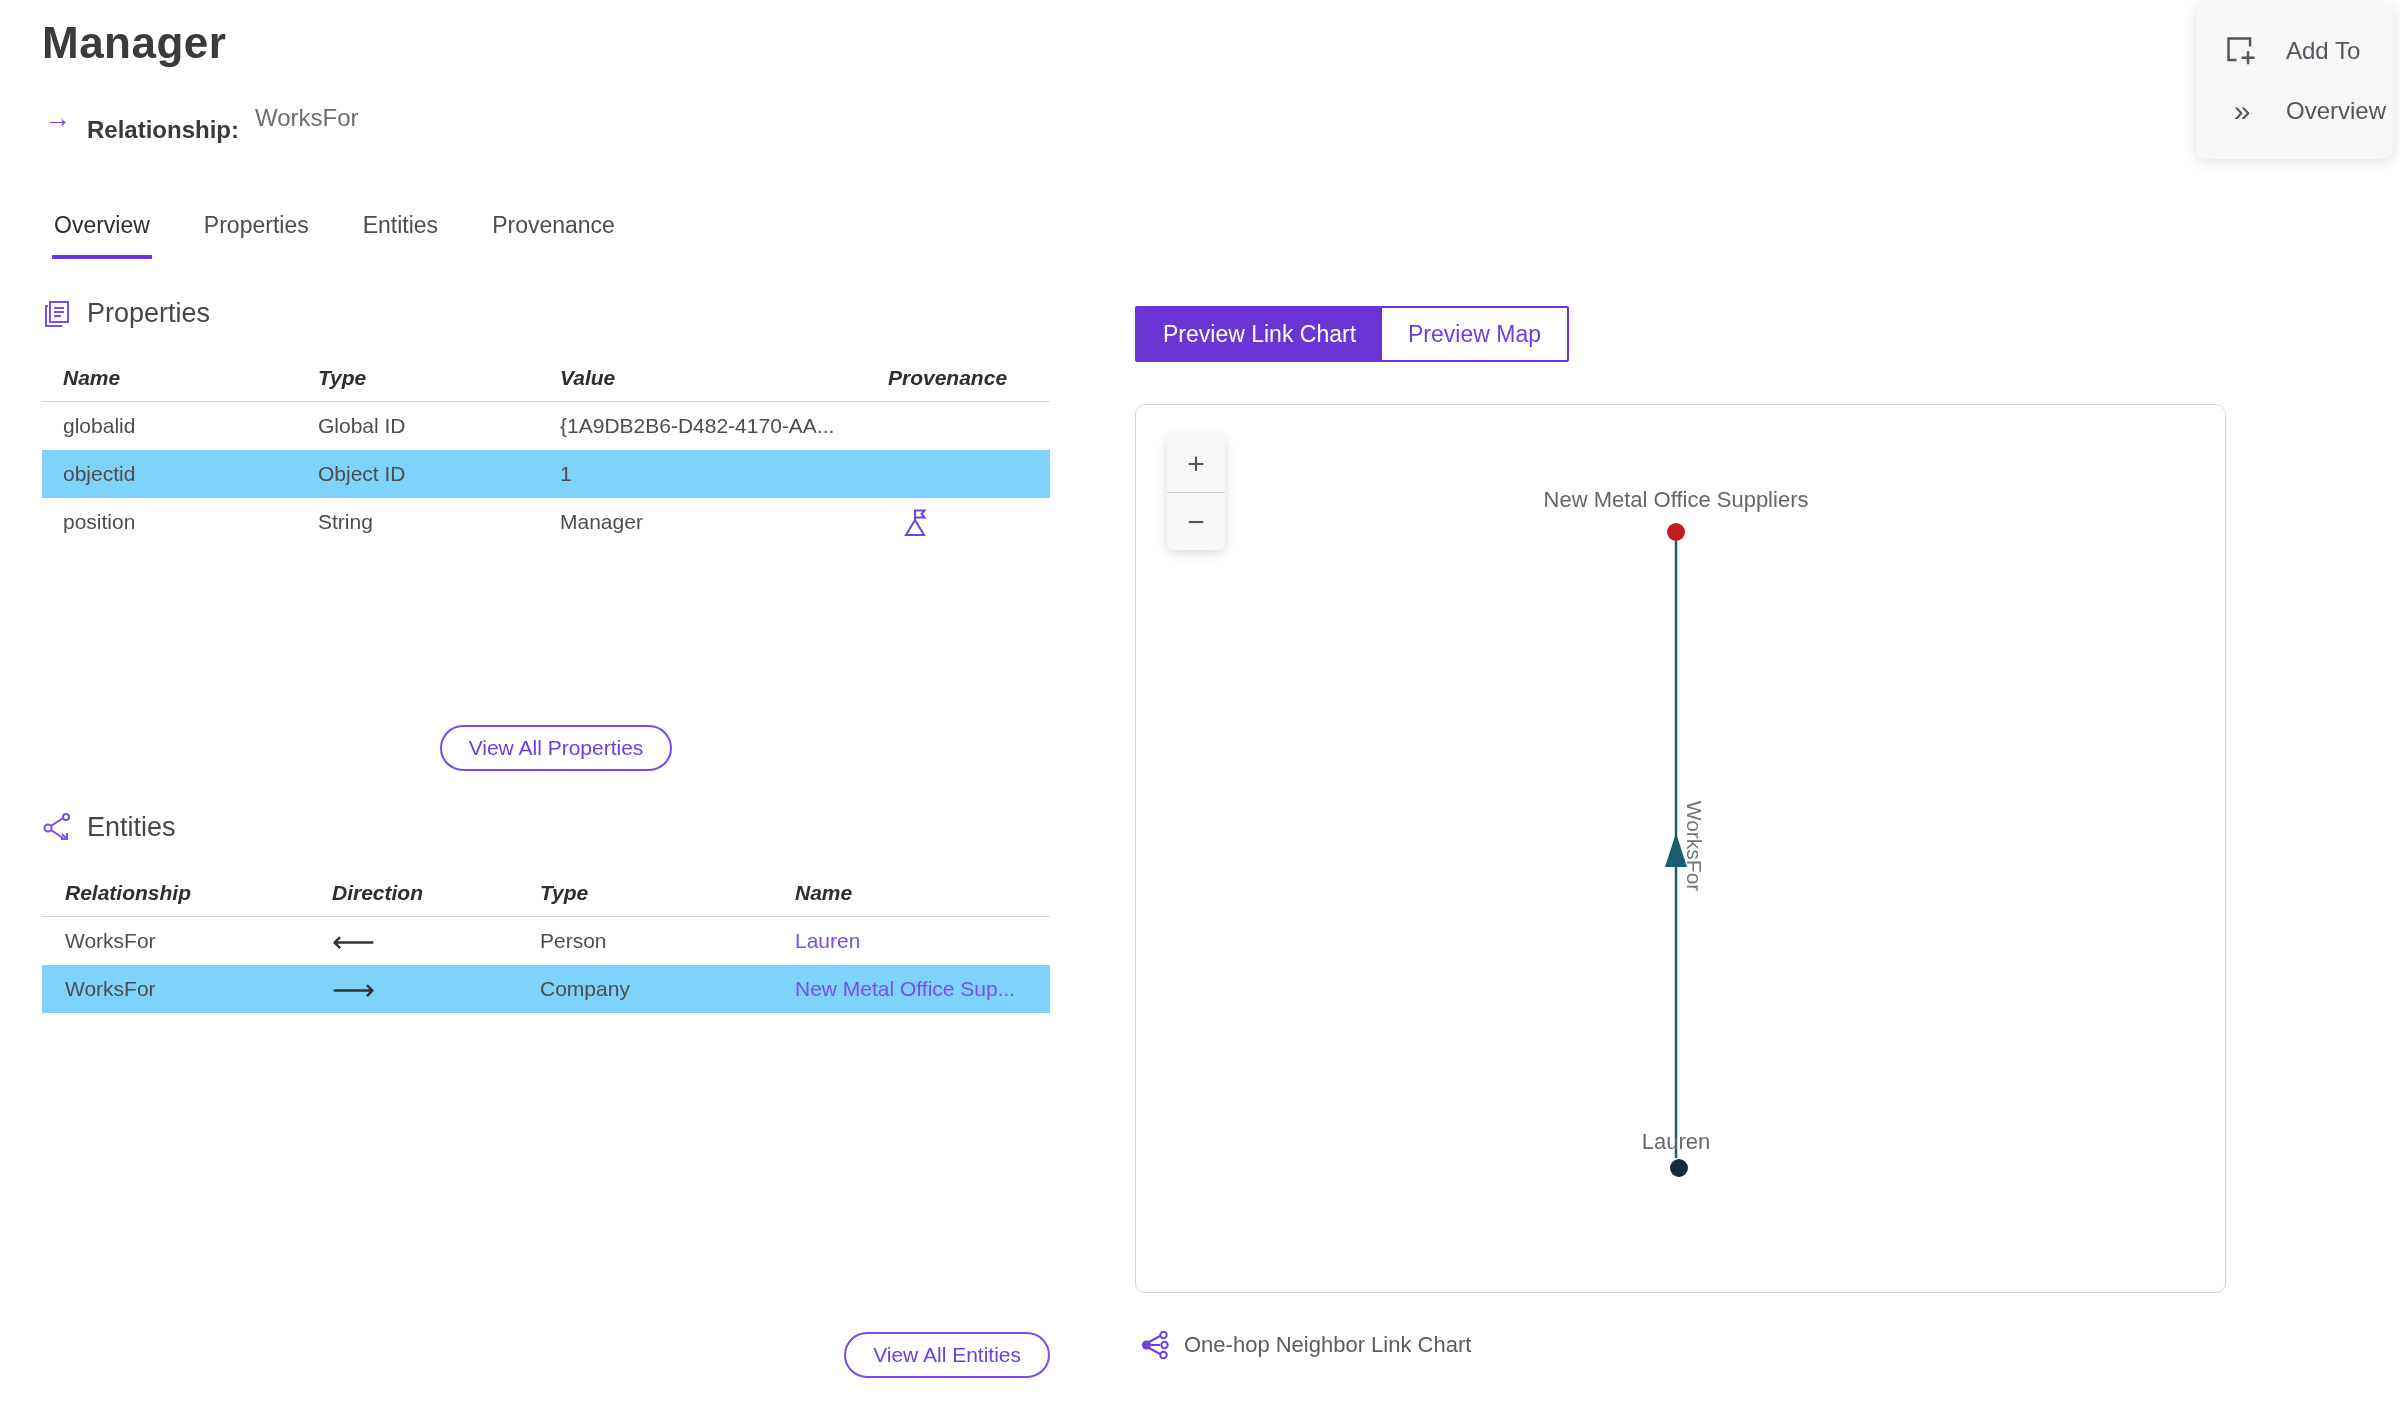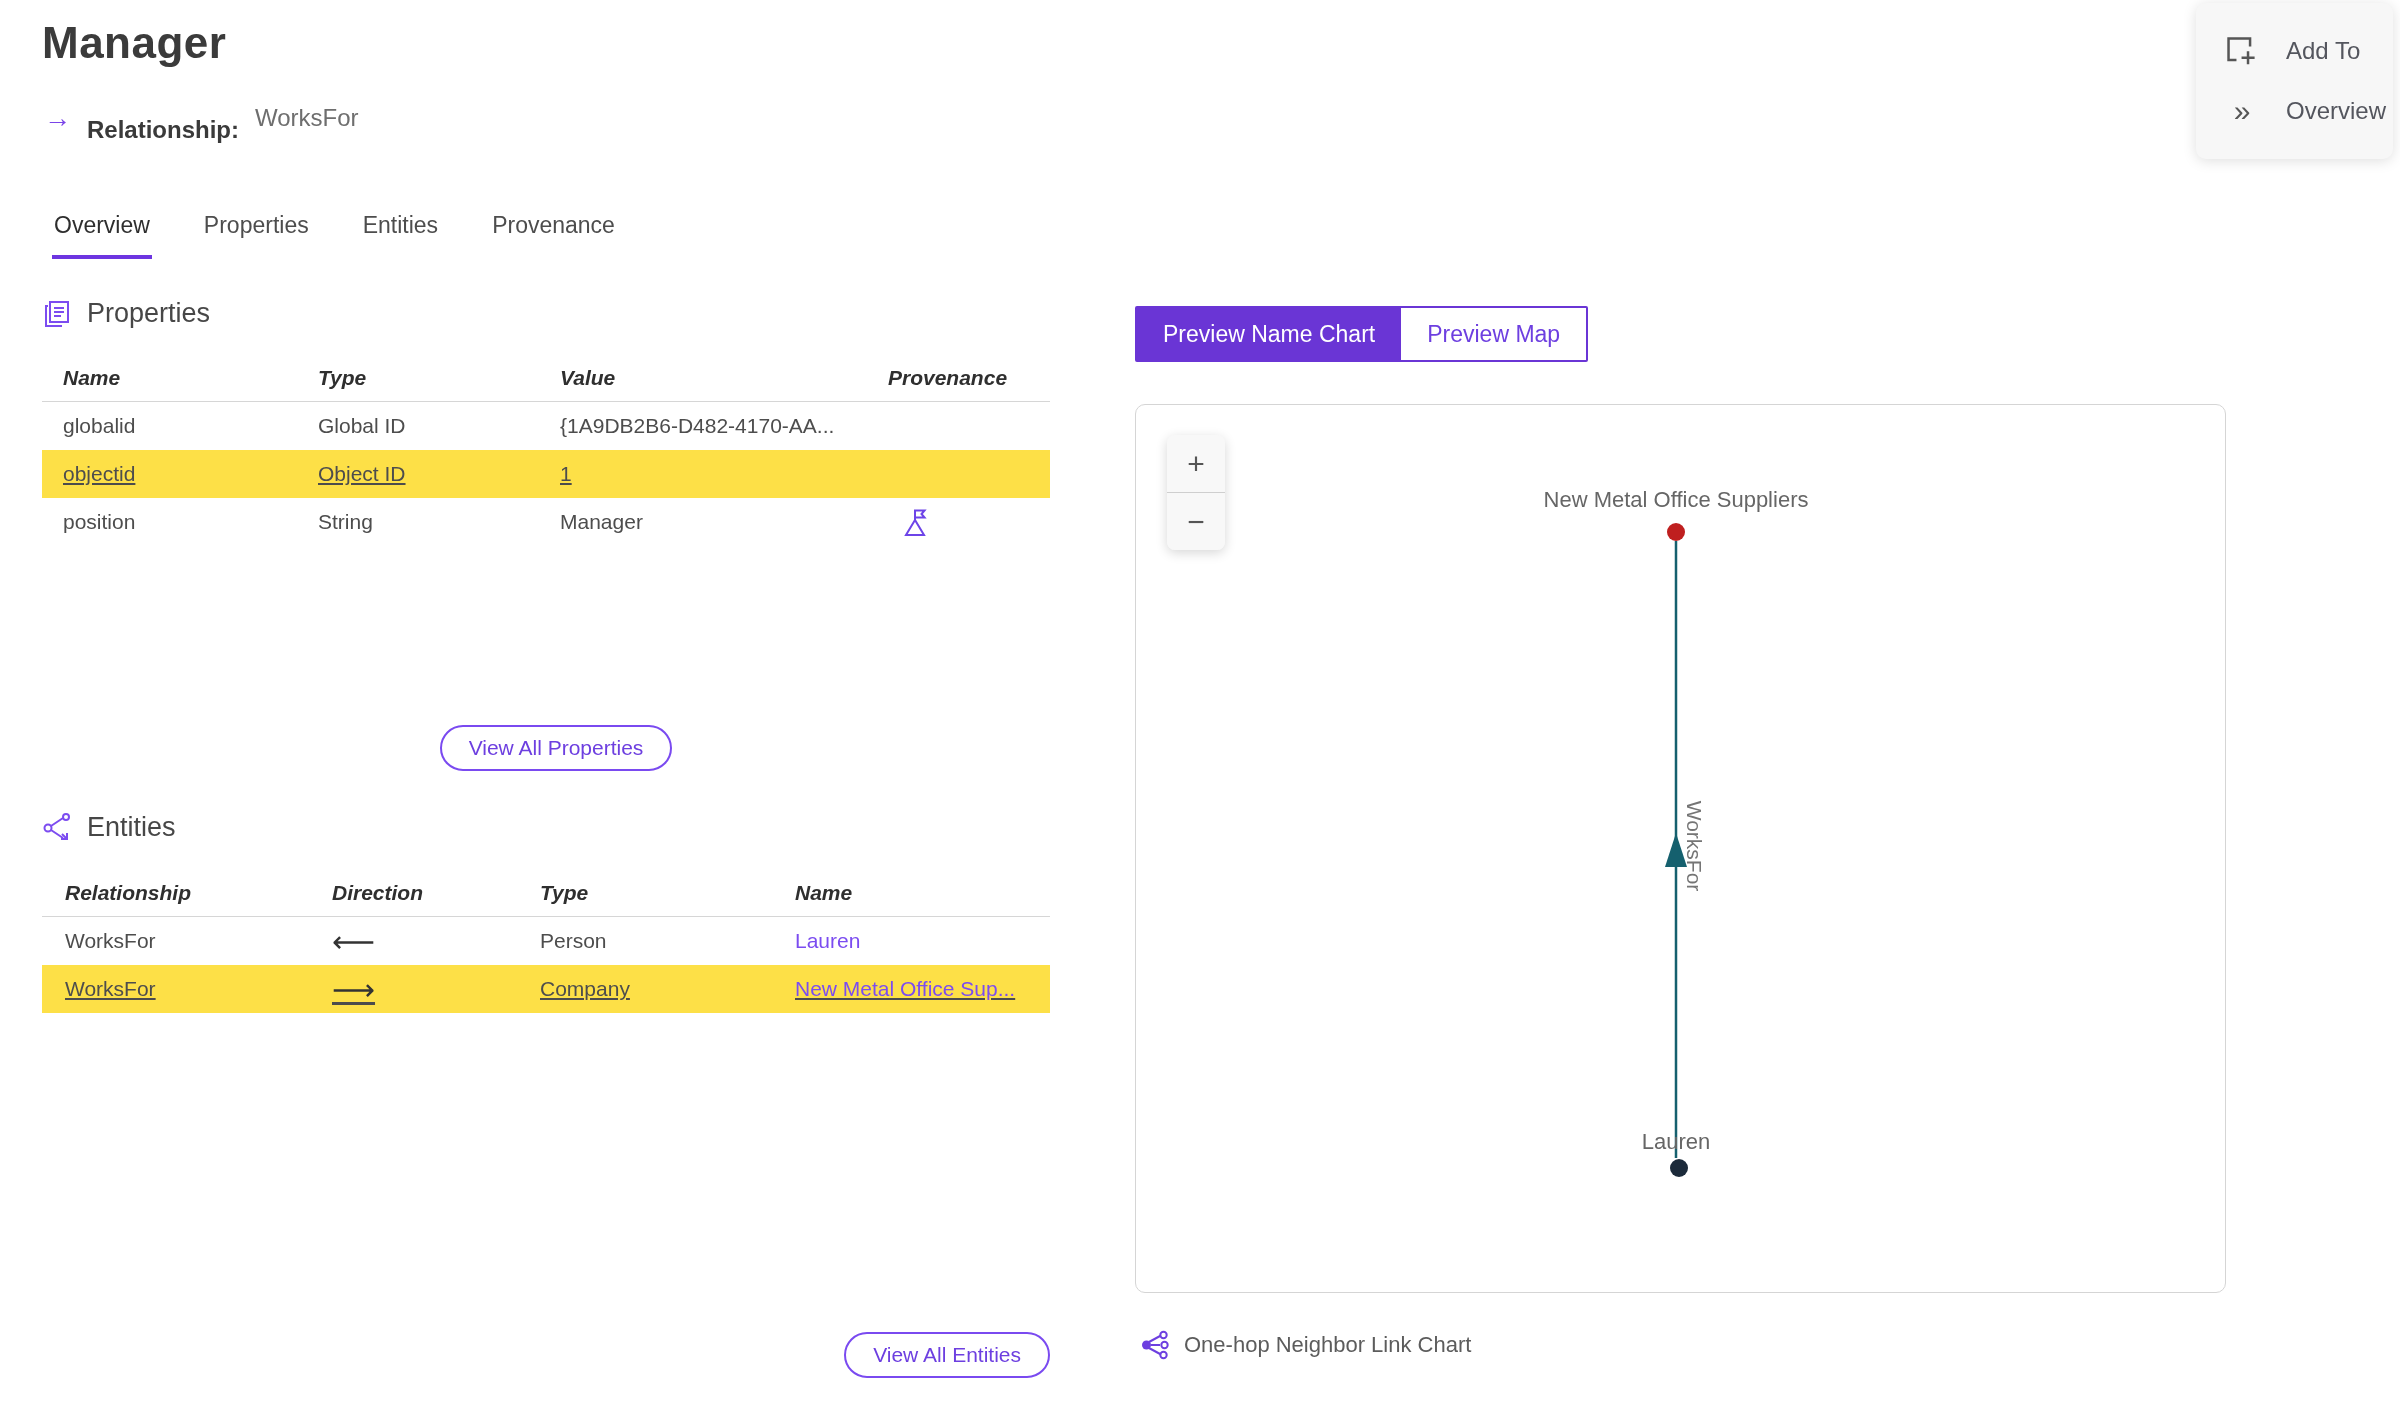--- a/index.html
+++ b/index.html
@@ -34,21 +34,21 @@
 
   
   .tbl { width:1008px; font-size:21px; }
   .tr { display:grid; align-items:center; height:48px; }
   .props .tr { grid-template-columns:255px 242px 328px 1fr; }
   .ents  .tr { grid-template-columns:267px 208px 255px 1fr; }
   .props .td, .props .th { padding-left:21px; }
   .ents  .td, .ents  .th { padding-left:23px; }
   .tr.head { border-bottom:1px solid #d6d6d6; }
   .th { font-weight:700; color:#2f2f2f;font-style:italic; }
-  .tr.alt { background:#fde047;text-decoration:underline; }
+  .tr.alt { background:#7dd3fc; }
   .td { color:#4d4d4d; white-space:nowrap; overflow:hidden; }
   .td.dir { font-size:30px; color:#333; }
   .td a, .td.link { color:#7b4cf0; text-decoration:none; cursor:pointer; }
   .prov-cell { display:flex; }
   .flag-icon { width:27px; height:29px; color:#6d44e8; margin-left:14px; }
 
   
   .btn-wrap { width:1008px; text-align:center; }
   .pill-btn { display:inline-block; padding:9px 27px; border:2px solid #7a4af0; border-radius:26px;
     color:#6d3fe0; font-size:21px; background:#fff; cursor:pointer; }
@@ -191,21 +191,21 @@
     <div class="td">Company</div>
     <div class="td link">New Metal Office Sup...</div>
   </div>
 </div>
 
 <div class="abs btn-wrap" style="left:42px; top:1332px;text-align:right;">
   <span class="pill-btn">View All Entities</span>
 </div>
 
 <div class="abs seg-control">
-  <div class="seg active">Preview Name Chart</div>
+  <div class="seg active">Preview Link Chart</div>
   <div class="seg inactive">Preview Map</div>
 </div>
 
 <div class="abs chart-panel">
   <svg class="chart-svg" viewBox="0 0 1089 887">
 
     <line x1="540" y1="136" x2="540" y2="753" stroke="#15606e" stroke-width="2.5"></line>
 
     <path d="M540 428 L529 462 L551 462 Z" fill="#15606e"></path>
 

